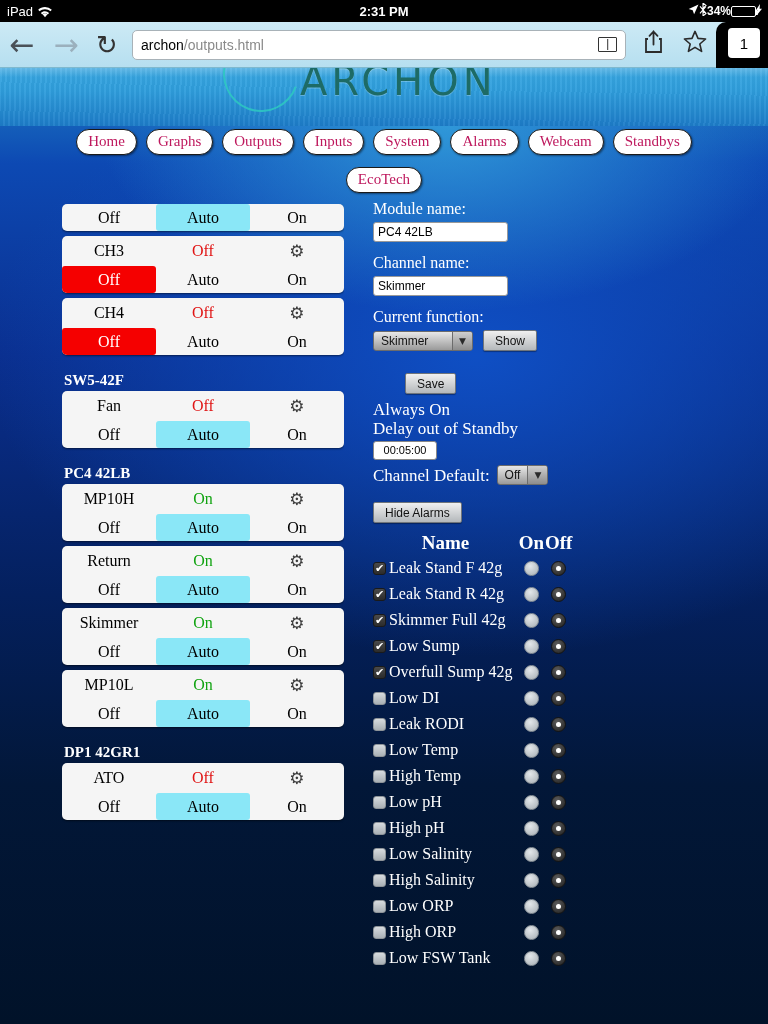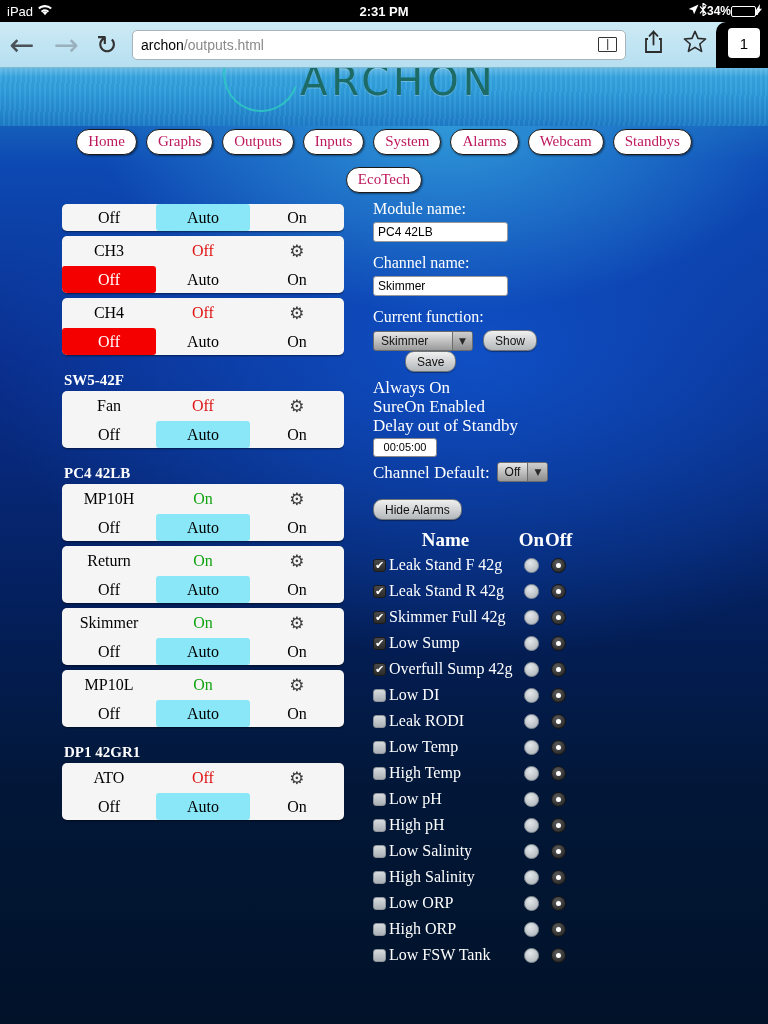--- a/index.html
+++ b/index.html
@@ -12,21 +12,21 @@
 
   
   .statusbar {
     position: absolute; top: 0; left: 0;
     width: 768px; height: 22px;
     background: #000; color: #fff;
     font-family: "Liberation Sans", sans-serif;
     font-size: 13px;
     display: flex; align-items: center;
   }
-  .sb-left { display: flex; align-items: flex-start; gap: 5px; padding-left: 7px; }
+  .sb-left { display: flex; align-items: center; gap: 5px; padding-left: 7px; }
   .sb-center { position: absolute; left: 0; right: 0; text-align: center; font-weight: bold; font-size: 13px; }
   .sb-right {
     position: absolute; right: 6px; top: 0; height: 22px;
     display: flex; align-items: center; 
     font-size: 12px; font-weight: bold;
   }
   .wifi-ic { display: inline-block; width: 14px; height: 11px; position: relative; }
   .batt {
     width: 25px; height: 11px; border: 1px solid #fff; border-radius: 2px;
     position: relative; display: inline-block;
@@ -190,28 +190,28 @@
   }
   .fselect .sa {
     width: 20px; display: flex; align-items: center; justify-content: center;
     background: linear-gradient(#cfcfcf, #8d8d8d);
     border-left: 1px solid #6c6c6c; font-size: 9px; color: #2a2a2a;
     font-family: "DejaVu Sans", sans-serif;
   }
   .fselect.small .sv { min-width: 24px; }
   .gbtn {
     display: inline-flex; align-items: center; justify-content: center;
-    height: 21px; padding: 0 11px; border-radius: 9px;
+    height: 21px; padding: 0 11px; border-radius: 2px;
     border: 1px solid #70757a;
     background: linear-gradient(#f0f0f0, #b4b8bb);
     font-family: "Liberation Sans", sans-serif; font-size: 12px; color: #111;
     cursor: pointer; vertical-align: middle;
     box-shadow: 0 1px 1px rgba(0,0,0,.35);
   }
-  .savewrap { margin-left: 32px; text-decoration: underline; }
+  .savewrap { margin-top: 22px; margin-left: 32px; text-decoration: underline; }
   .opttext { font-family: "Liberation Serif", serif; font-size: 17px; color: #fff; line-height: 1.12; }
   .timefield {
     width: 64px; height: 19px; background: #fff; border: 1px solid #888; border-radius: 3px;
     font-family: "Liberation Sans", sans-serif; font-size: 11px; color: #000;
     text-align: center; line-height: 17px; margin-top: 3px;
   }
   .defrow { display: flex; align-items: center; gap: 7px; margin-top: 5px; }
 
   
   .alarms { margin-top: 17px; }
@@ -450,21 +450,20 @@
         <span class="sa">▼</span>
       </div>
       <div class="gbtn">Show</div>
     </div>
 
     <div class="savewrap">
       <div class="gbtn">Save</div>
     </div>
 
     <div class="opttext" style="margin-top:6px">Always On</div>
-    <div class="opttext">SureOn Enabled</div>
     <div class="opttext">Delay out of Standby</div>
     <div class="timefield">00:05:00</div>
 
     <div class="defrow">
       <span class="opttext">Channel Default:</span>
       <span class="fselect small">
         <span class="sv">Off</span>
         <span class="sa">▼</span>
       </span>
     </div>

